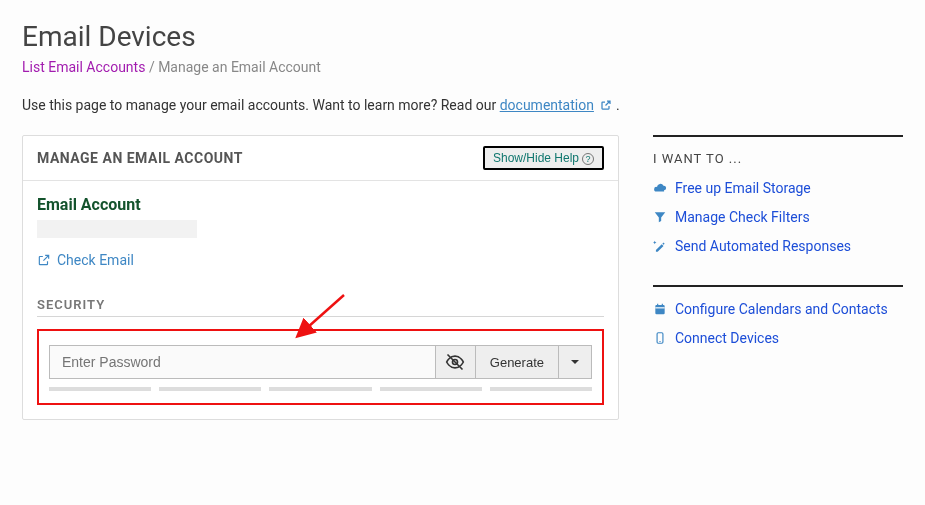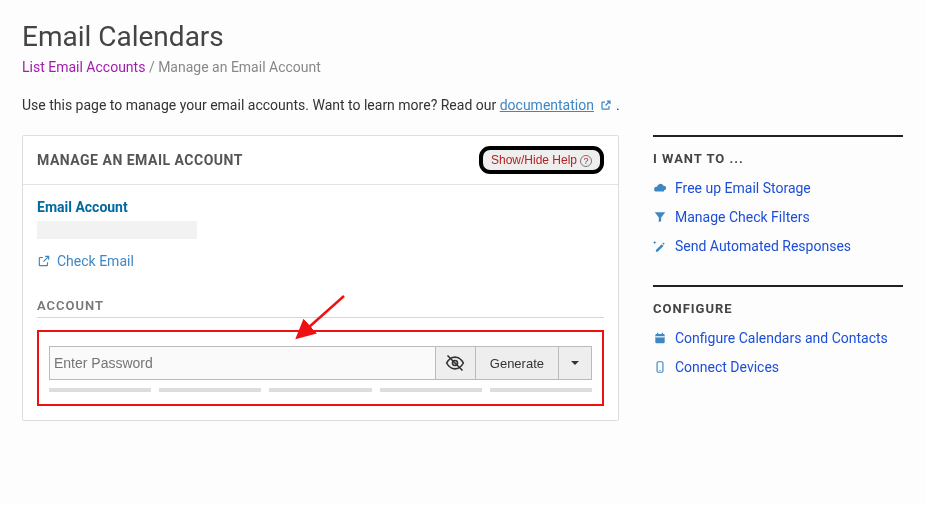--- a/index.html
+++ b/index.html
@@ -51,87 +51,87 @@
   }
   .panel-title {
     font-size: 14px;
     font-weight: 700;
     letter-spacing: 0.5px;
     color: #555;
   }
   .help-btn {
     font-size: 12px;
     padding: 3px 8px;
-    border: 4px solid #000000;
+    border: 2px solid #000000;
     background: #eee;
-    border-radius: 11px;
-    color: #b91c1c;
+    border-radius: 2px;
+    color: #0f766e;
     cursor: pointer;
   }
   .help-btn .q {
     display: inline-block;
     border: 1px solid #777; border-radius: 50%;
     width: 12px; height: 12px; line-height: 11px;
     font-size: 9px; text-align: center; margin-left: 3px;
   }
   .panel-body { padding: 14px; }
-  .field-label { font-size: 14px; font-weight: 700; color: #0369a1; margin-bottom: 6px; }
+  .field-label { font-size: 16px; font-weight: 700; color: #14532d; margin-bottom: 6px; }
   .redacted {
     width: 160px; height: 18px; background: #f2f2f2; margin-bottom: 14px;
   }
   .action-link {
     color: #3e87c4; font-size: 14px; text-decoration: none;
     display: inline-flex; align-items: center; gap: 6px;
   }
   .section-title {
     font-size: 13px; letter-spacing: 1px; color: #777; font-weight: 600;
     margin-top: 26px; margin-bottom: 4px;
   }
   .hr { border: none; border-top: 1px solid #d6d6d6; margin-bottom: 12px; }
   .highlight-box {
     border: 2px solid #e11; padding: 8px 10px 12px 10px; position: relative;
   }
   .input-row { display: flex; margin-top: 6px; }
   .pw-input {
-    flex: 1; height: 34px; padding: 0 4px; font-size: 14px;
+    flex: 1; height: 34px; padding: 0 12px; font-size: 14px;
     border: 1px solid #bbb; border-right: none;
     background: #fafafa; color: #777;
   }
   .icon-btn, .gen-btn, .caret-btn {
     height: 34px; border: 1px solid #bbb; background: #eee;
     display: flex; align-items: center; justify-content: center;
     cursor: pointer; font-size: 13px; color: #333; text-align: center;
   }
   .icon-btn { width: 40px; border-right: none; }
   .gen-btn { padding: 0 14px; border-right: none; }
   .caret-btn { width: 34px; }
   .strength { display: flex; gap: 8px; margin-top: 8px; }
   .strength span { flex: 1; height: 4px; background: #ddd; }
   .arrow {
     position: absolute; top: -38px; left: 250px;
     width: 60px; height: 50px; pointer-events: none;
   }
   .side-hr { border: none; border-top: 2px solid #222; margin-bottom: 14px; }
   .side-title {
-    font-size: 13px; letter-spacing: 1px; font-weight: 700; color: #444;
+    font-size: 13px; letter-spacing: 1px; font-weight: 400; color: #444;
     margin-bottom: 14px;
   }
   .side-list { list-style: none; }
   .side-list li { margin-bottom: 10px; }
   .side-list a {
     color: #1d4ed8; text-decoration: none; font-size: 14px;
     display: inline-flex; align-items: center; gap: 8px;
   }
   .si { width: 14px; height: 14px; flex: 0 0 14px; }
   .side-section { margin-bottom: 28px; }
 </style>
 </head>
 <body>
 
-<h1>Email Calendars</h1>
+<h1>Email Devices</h1>
 
 <div class="breadcrumb">
   <a href="#">List Email Accounts</a>
   <span> / </span>
   <span>Manage an Email Account</span>
 </div>
 
 <p class="intro">
   <span>Use this page to manage your email accounts. Want to learn more? Read our </span>
   <a href="#">documentation</a>
@@ -153,21 +153,21 @@
       <div class="panel-body">
         <div class="field-label">Email Account</div>
         <div class="redacted"></div>
         <a href="#" class="action-link">
           <svg class="si" viewBox="0 0 24 24" fill="none" stroke="#3e87c4" stroke-width="2">
               <path d="M14 4h6v6M20 4l-9 9M18 14v5a1 1 0 0 1-1 1H5a1 1 0 0 1-1-1V7a1 1 0 0 1 1-1h5"></path>
             </svg>
           <span>Check Email</span>
         </a>
 
-        <div class="section-title">ACCOUNT</div>
+        <div class="section-title">SECURITY</div>
         <hr class="hr">
 
         <div class="highlight-box">
           <svg class="arrow" viewBox="0 0 60 50">
             <defs>
                 <marker id="ah" markerWidth="8" markerHeight="8" refX="6" refY="4" orient="auto">
                   <path d="M0,0 L8,4 L0,8 Z" fill="#e11"></path>
                 </marker>
               </defs>
             <line x1="55" y1="2" x2="10" y2="42" stroke="#e11" stroke-width="2.5" marker-end="url(#ah)"></line>
@@ -221,21 +221,20 @@
           <svg class="si" viewBox="0 0 24 24" fill="#3e87c4">
                 <path d="M5 19l10-10 3 3-10 10H5v-3zm13-13l2 2-2 2-2-2 2-2zM3 3l1 2 2 1-2 1-1 2-1-2-2-1 2-1 1-2z"></path>
               </svg>
           <span>Send Automated Responses</span>
             </a></li>
       </ul>
     </div>
 
     <div class="side-section">
       <hr class="side-hr">
-      <div class="side-title">CONFIGURE</div>
       <ul class="side-list">
         <li><a href="#">
           <svg class="si" viewBox="0 0 24 24" fill="#3e87c4">
                 <rect x="4" y="5" width="16" height="16" rx="2"></rect>
                 <line x1="4" y1="10" x2="20" y2="10" stroke="#fff" stroke-width="2"></line>
                 <line x1="8" y1="3" x2="8" y2="7" stroke="#3e87c4" stroke-width="2"></line>
                 <line x1="16" y1="3" x2="16" y2="7" stroke="#3e87c4" stroke-width="2"></line>
               </svg>
           <span>Configure Calendars and Contacts</span>
             </a></li>

